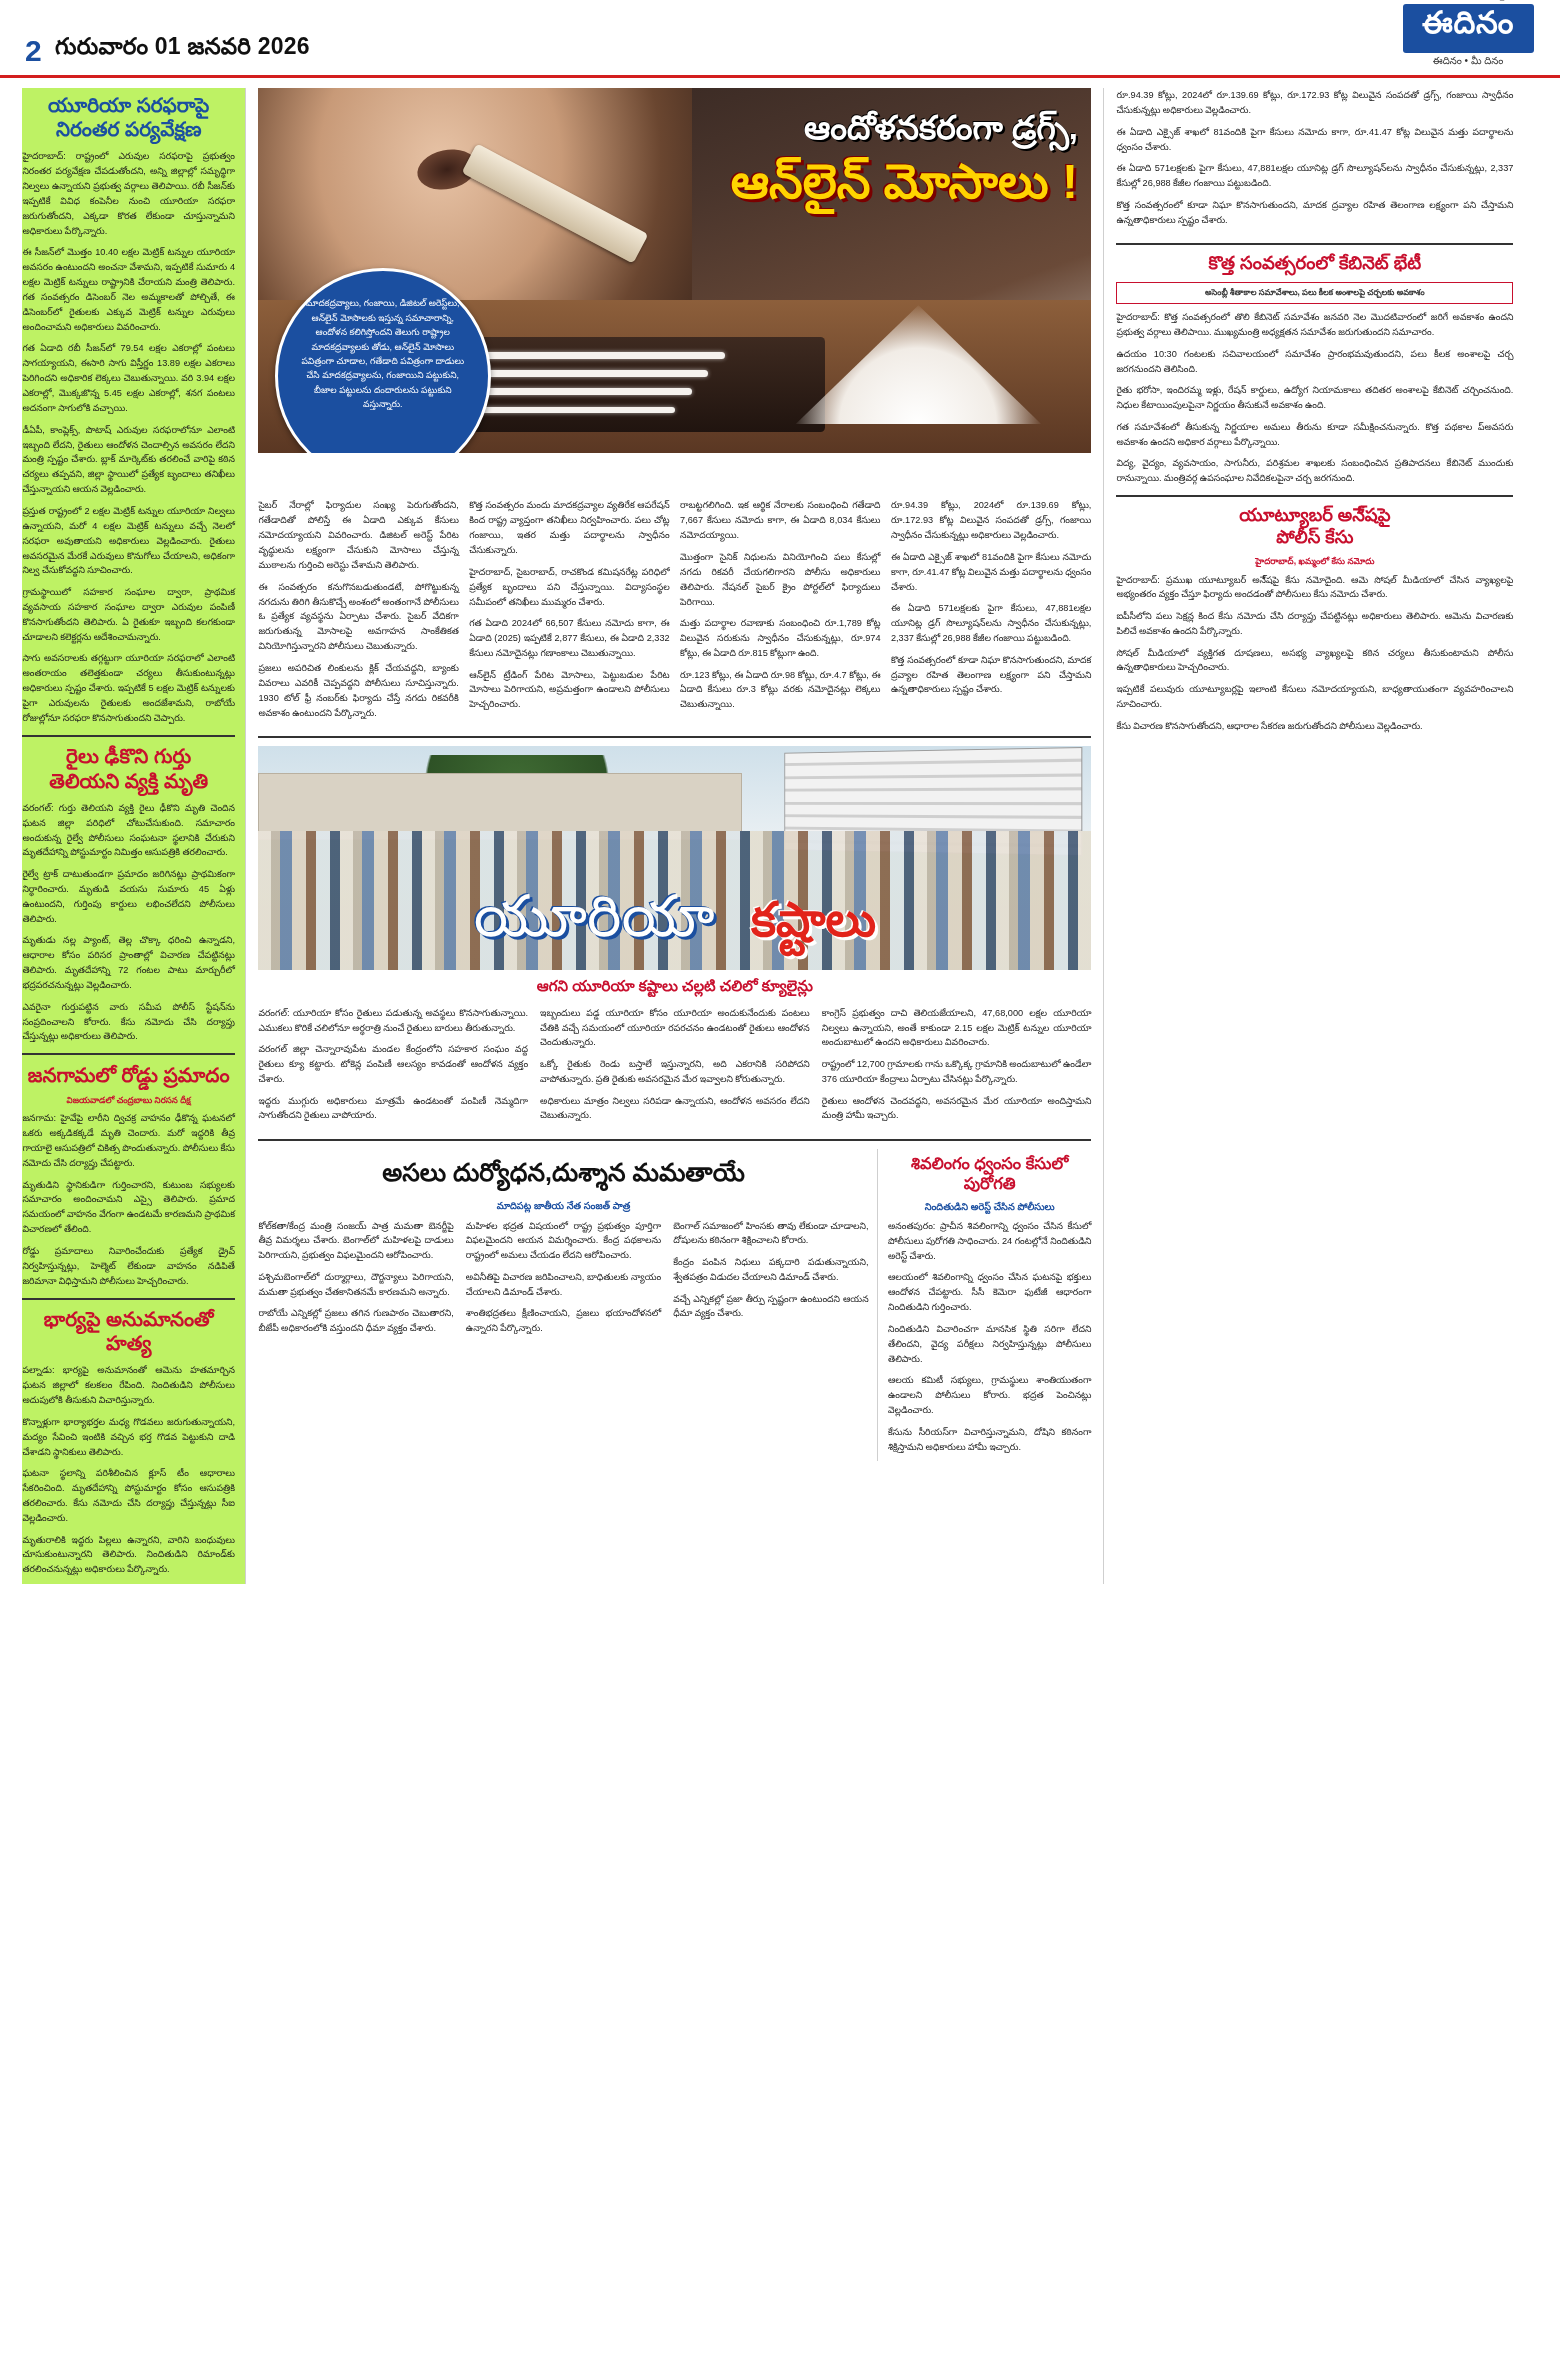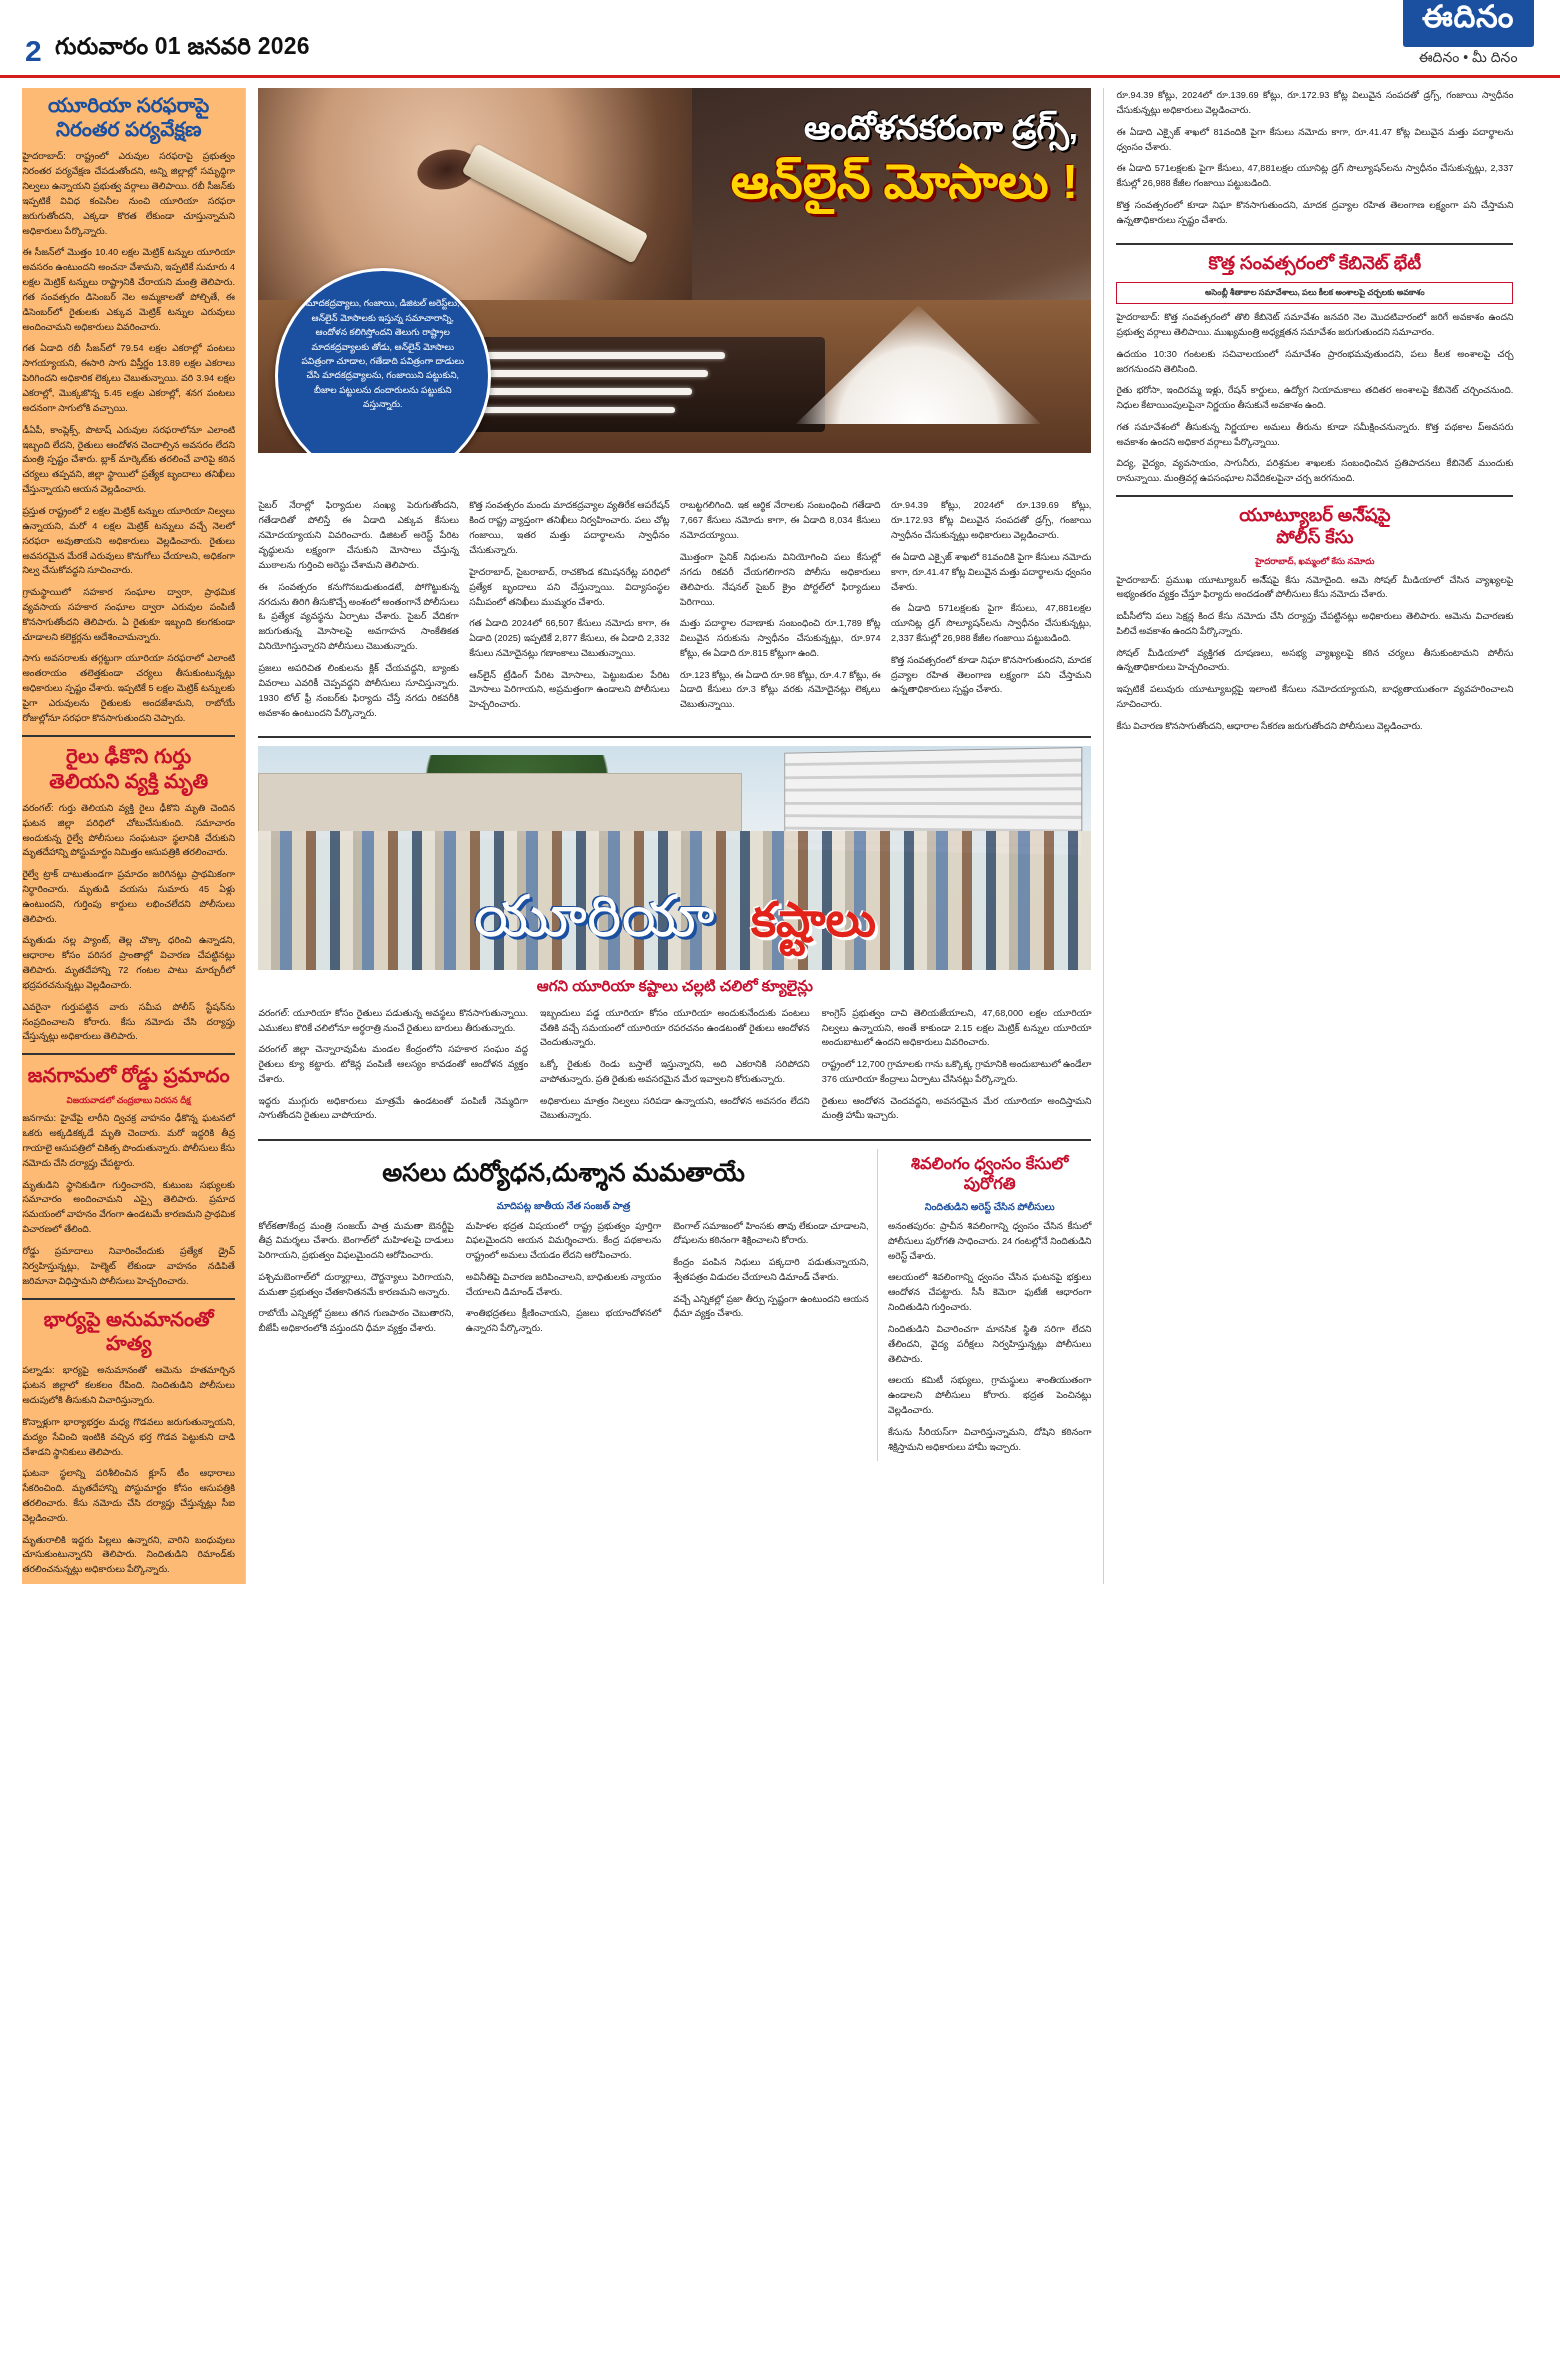--- a/index.html
+++ b/index.html
@@ -59,39 +59,39 @@
     display:inline-block;
     background: #1b4fa0;
     color: #fff;
     font-size: 31px;
     font-weight: bold;
     padding: 1.5px 19.4px 4.5px 19.4px;
     border-radius: 3px;
     letter-spacing: 0.7px;
   }
   .logo-sub {
-    font-size: 14px;
+    font-size: 10px;
     color: #333;
     margin-top: 2.2px;
   }
 
   
   .content {
     display: flex;
     padding: 10.4px 22.4px 15px 22.4px;
     gap: 0;
   }
   .col {
     position: relative;
   }
   .col-left  { width: 224px; padding-right: 10.4px; border-right: 0.7px solid #cfcfcf; }
   .col-mid   { width: 857px; padding: 0 12px; }
   .col-right { width: 410px; padding-left: 12px; border-left: 0.7px solid #cfcfcf; }
 
-  .left-shade { background: #fdba74; }
+  .left-shade { background: #bef264; }
 
   h2.head-te {
     font-size: 20px;
     line-height: 1.22;
     font-weight: bold;
     color: #1b4fa0;
     text-align: center;
     margin: 4.5px 0 7.5px 0;
   }
   h2.head-red {

